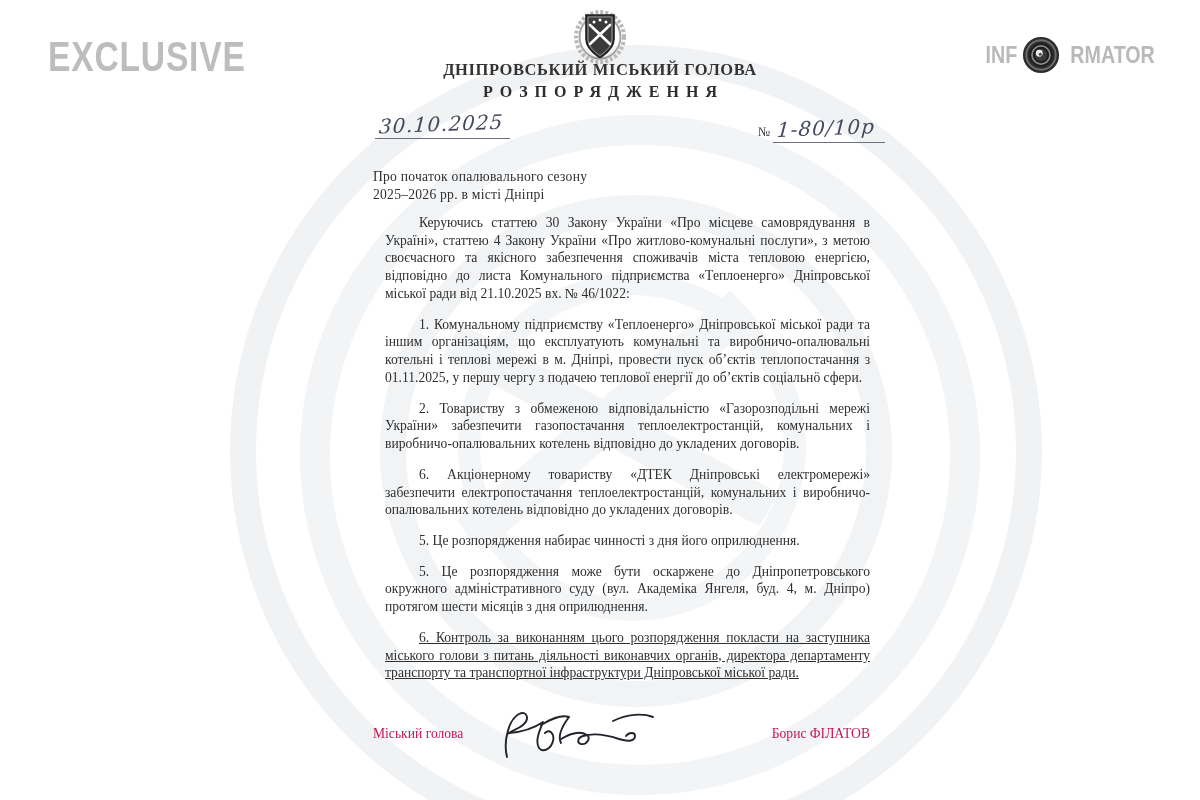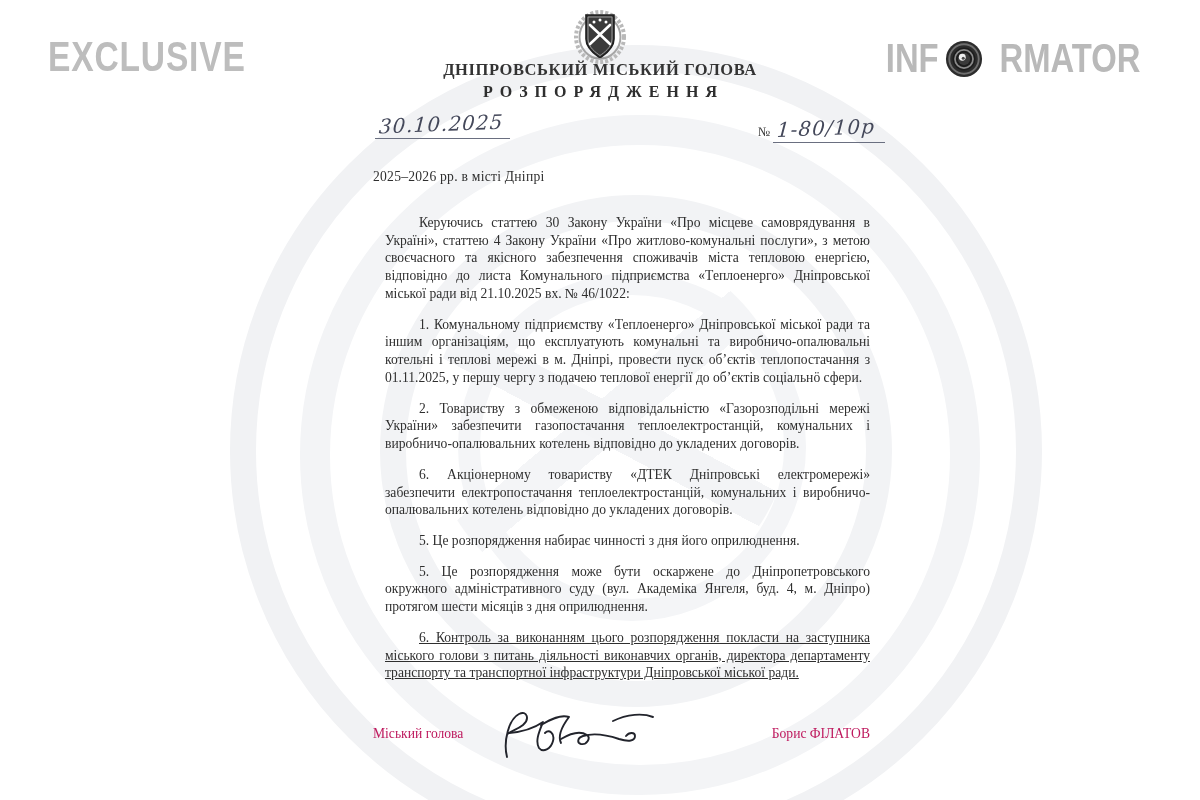--- a/index.html
+++ b/index.html
@@ -48,26 +48,26 @@
     font-weight:bold;
     font-size:42px;
     letter-spacing:1px;
     color:#bdbdbd;
     transform:scaleX(.80);
     transform-origin:left center;
     z-index:5;
     white-space:nowrap;
   }
   .wm-informator{
-    position:absolute;right:44px;top:36px;
+    position:absolute;right:36px;top:36px;
     z-index:5;
     display:flex;align-items:center;
     font-family:"Liberation Sans", sans-serif;
     font-weight:bold;
-    font-size:40px;
+    font-size:24px;
     letter-spacing:0px;
     color:#b9b9b9;
     white-space:nowrap;
   }
   .wm-informator .seg{transform:scaleX(.82);transform-origin:center;}
   .lens{
     position:relative;
     width:38px;height:38px;
     margin:0 1px;
     flex:0 0 auto;
@@ -237,20 +237,21 @@
     </div>
     <div class="num-box">
       <span class="num-label">№</span>
       <span class="num-value">
         <span class="hand">1-80/10р</span>
       </span>
     </div>
   </div>
 
   <div class="subject">
+    <div>Про початок опалювального сезону</div>
     <div>2025–2026 рр. в місті Дніпрі</div>
   </div>
 
   <div class="body">
     <p>Керуючись статтею 30 Закону України «Про місцеве самоврядування в Україні», статтею 4 Закону України «Про житлово-комунальні послуги», з метою своєчасного та якісного забезпечення споживачів міста тепловою енергією, відповідно до листа Комунального підприємства «Теплоенерго» Дніпровської міської ради від 21.10.2025 вх. № 46/1022:</p>
     <p>1. Комунальному підприємству «Теплоенерго» Дніпровської міської ради та іншим організаціям, що експлуатують комунальні та виробничо-опалювальні котельні і теплові мережі в м. Дніпрі, провести пуск об’єктів теплопостачання з 01.11.2025, у першу чергу з подачею теплової енергії до об’єктів соціальнӧ сфери.</p>
     <p>2. Товариству з обмеженою відповідальністю «Газорозподільні мережі України» забезпечити газопостачання теплоелектростанцій, комунальних і виробничо-опалювальних котелень відповідно до укладених договорів.</p>
     <p>6. Акціонерному товариству «ДТЕК Дніпровські електромережі» забезпечити електропостачання теплоелектростанцій, комунальних і виробничо-опалювальних котелень відповідно до укладених договорів.</p>
     <p>5. Це розпорядження набирає чинності з дня його оприлюднення.</p>
     <p>5. Це розпорядження може бути оскаржене до Дніпропетровського окружного адміністративного суду (вул. Академіка Янгеля, буд. 4, м. Дніпро) протягом шести місяців з дня оприлюднення.</p>

